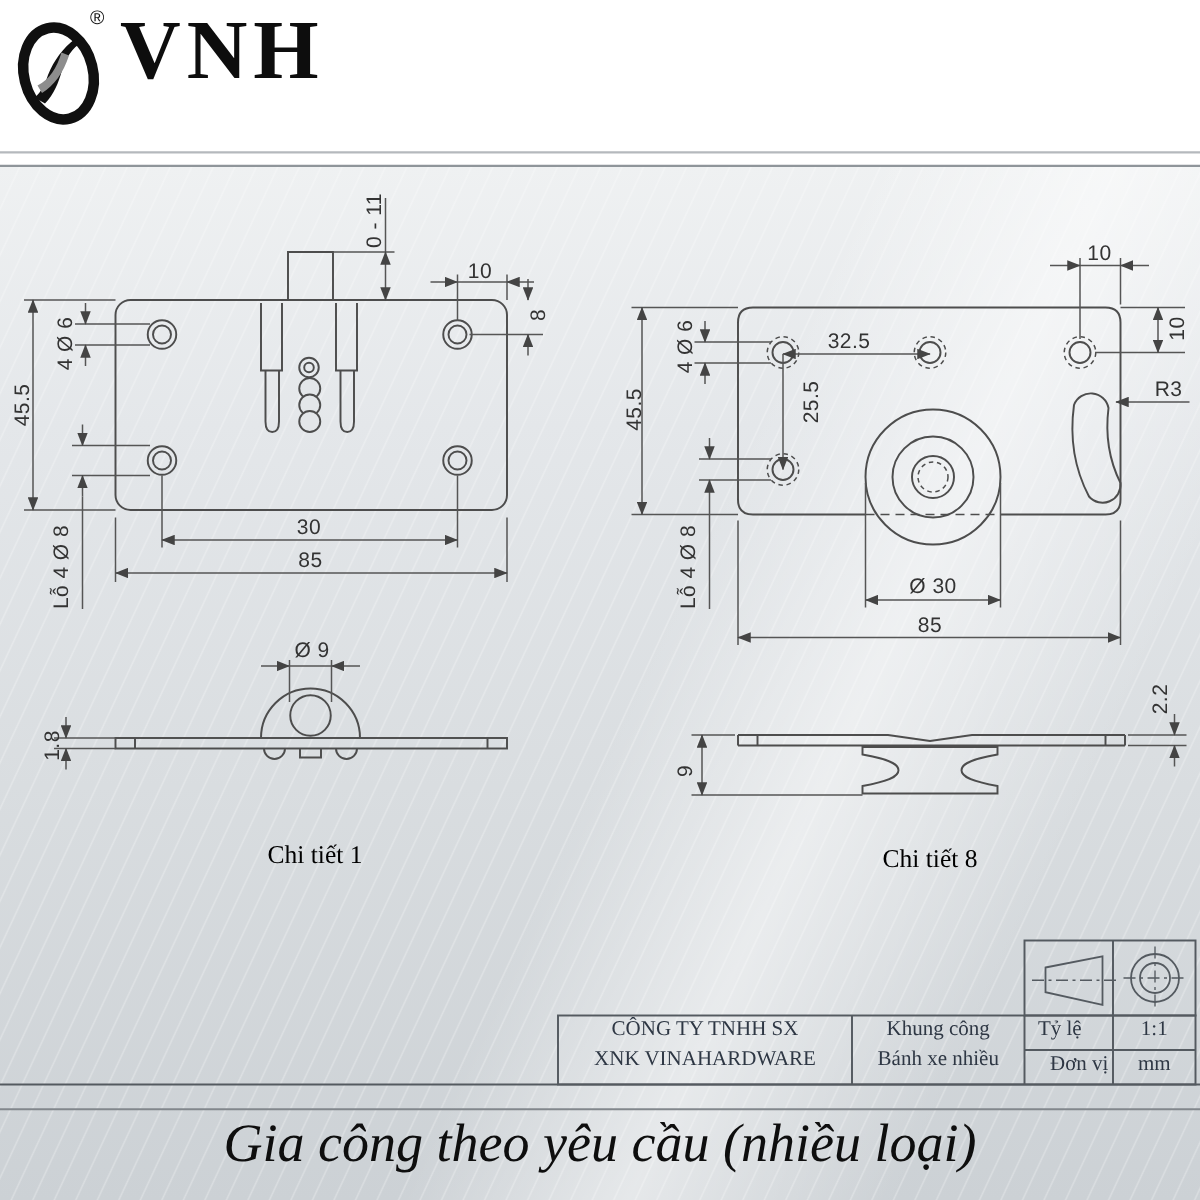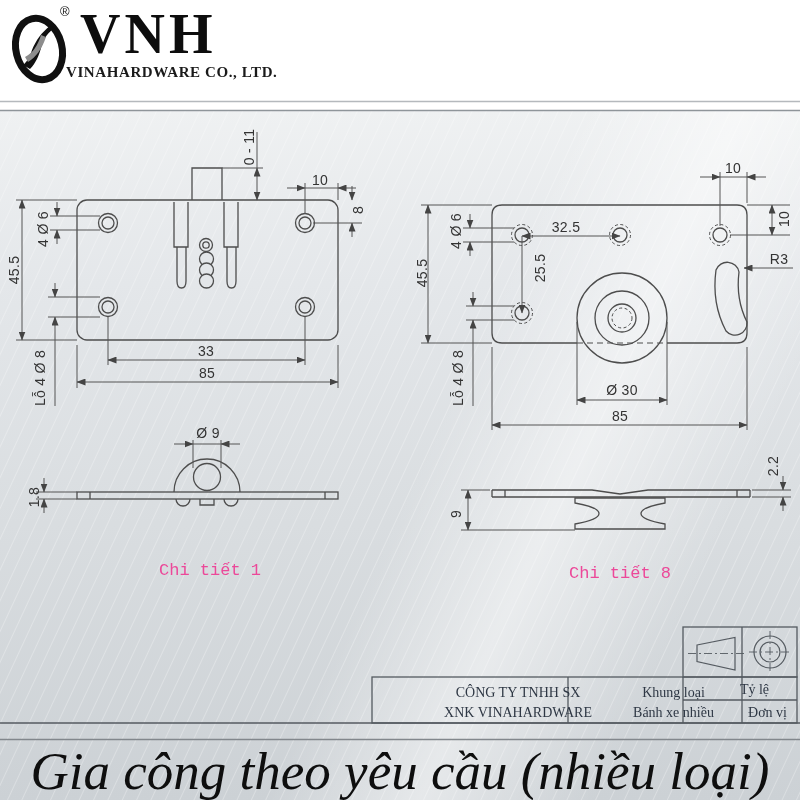--- a/index.html
+++ b/index.html
@@ -16,43 +16,42 @@
   .draw-bg{position:absolute;left:0;top:111px;width:800px;height:689px;
     background:
       linear-gradient(115deg, rgba(255,255,255,0) 52%, rgba(255,255,255,0.5) 66%, rgba(255,255,255,0) 82%),
       repeating-linear-gradient(115deg, rgba(255,255,255,0) 0px, rgba(255,255,255,0) 11px, rgba(255,255,255,0.28) 12px, rgba(255,255,255,0) 13px),
       linear-gradient(180deg,#eff1f2 0%,#e4e7ea 25%,#d9dde0 60%,#ccd1d5 100%);}
   svg.linework{position:absolute;left:0;top:0;pointer-events:none;}
   
   .dim{position:absolute;font-size:14px;color:#333;white-space:nowrap;
        transform:translate(-50%,-50%);letter-spacing:0.3px;}
   .dim.v{transform:translate(-50%,-50%) rotate(-90deg);}
-  .cap{position:absolute;transform:translate(-50%,-50%);font-family:Liberation Mono, monospace;
-       font-size:17px;color:#ec4899;white-space:nowrap;}
-  
-  .tb-cell{position:absolute;display:flex;flex-direction:column;align-items:center;justify-content:flex-end;
-       font-family:"Liberation Serif",serif;font-size:14px;line-height:20px;color:#2e3744;text-align:center;margin-left:48px;}
+  .cap{position:absolute;transform:translate(-50%,-50%);font-family:Liberation Serif, serif;
+       font-size:17px;color:#000000;white-space:nowrap;}
+  
+  .tb-cell{position:absolute;display:flex;flex-direction:column;align-items:center;justify-content:flex-start;
+       font-family:"Liberation Serif",serif;font-size:14px;line-height:20px;color:#2e3744;text-align:center;}
   
   .banner{position:absolute;left:0;top:741px;width:800px;text-align:center;
-       font-family:"Liberation Serif",serif;font-style:italic;font-size:53px;color:#0e0e0e;white-space:nowrap;}
+       font-family:"Liberation Serif",serif;font-style:italic;font-size:36px;color:#0e0e0e;white-space:nowrap;}
 </style>
 </head>
 <body>
 
 <div class="screen">
 
   <div class="header">
     <svg width="70" height="88" viewBox="0 0 70 88" style="position:absolute;left:6px;top:4px">
       <ellipse cx="33" cy="45" rx="23" ry="31" transform="rotate(-14 33 45)" fill="#ffffff" stroke="#101010" stroke-width="7"></ellipse>
       <path d="M44,22 C36,28 30,36 26,46 C24,52 22,57 17,61 L24,65 C30,59 33,51 35,44 C38,34 42,28 49,24 Z" fill="#101010"></path>
       <path d="M19,53 C27,49 32,41 35,31 L40,33 C36,45 30,53 22,58 Z" fill="#8d8d8d"></path>
     </svg>
     <div class="regmark">®</div>
     <div class="brand">VNH</div>
-    <div class="brand-sub">VINAHARDWARE CO., LTD.</div>
   </div>
 
   <div class="draw-bg"></div>
 
   <svg class="linework" width="800" height="800" viewBox="0 0 800 800">
     <defs>
       <marker id="arr" markerWidth="9" markerHeight="7" refX="8.5" refY="3.5" orient="auto-start-reverse">
         <path d="M0,0 L9,3.5 L0,7 Z" fill="#444"></path>
       </marker>
     </defs>
@@ -224,21 +223,21 @@
 
     <line x1="0" y1="739.5" x2="800" y2="739.5" stroke="#82878c" stroke-width="1.4"></line>
   </svg>
 
   <div class="dim v" style="left:249px;top:147px">0 - 11</div>
   <div class="dim" style="left:320px;top:180px">10</div>
   <div class="dim v" style="left:358px;top:210px">8</div>
   <div class="dim v" style="left:14px;top:270px">45.5</div>
   <div class="dim v" style="left:43px;top:229px">4 Ø 6</div>
   <div class="dim v" style="left:40px;top:378px">Lỗ 4 Ø 8</div>
-  <div class="dim" style="left:206px;top:351px">33</div>
+  <div class="dim" style="left:206px;top:351px">30</div>
   <div class="dim" style="left:207px;top:373px">85</div>
   <div class="dim" style="left:208px;top:433px">Ø 9</div>
   <div class="dim v" style="left:34px;top:497px">1.8</div>
   <div class="cap" style="left:210px;top:570px">Chi tiết 1</div>
 
   <div class="dim" style="left:733px;top:168px">10</div>
   <div class="dim v" style="left:784px;top:219px">10</div>
   <div class="dim" style="left:779px;top:259px">R3</div>
   <div class="dim" style="left:566px;top:227px">32.5</div>
   <div class="dim v" style="left:540px;top:268px">25.5</div>
@@ -249,21 +248,21 @@
   <div class="dim" style="left:620px;top:416px">85</div>
   <div class="dim v" style="left:773px;top:466px">2.2</div>
   <div class="dim v" style="left:456px;top:514px">9</div>
   <div class="cap" style="left:620px;top:573px">Chi tiết 8</div>
 
   <div class="tb-cell" style="left:372px;top:677px;width:196px;height:46px">
     <span>CÔNG TY TNHH SX</span>
     <span>XNK VINAHARDWARE</span>
   </div>
   <div class="tb-cell" style="left:568px;top:677px;width:115px;height:46px">
-    <span>Khung loại</span>
+    <span>Khung công</span>
     <span>Bánh xe nhiều</span>
   </div>
   <div class="tb-cell" style="left:683px;top:677px;width:47px;height:23px">Tỷ lệ</div>
   <div class="tb-cell" style="left:742px;top:677px;width:55px;height:19px">1:1</div>
   <div class="tb-cell" style="left:683px;top:700px;width:73px;height:23px">Đơn vị</div>
   <div class="tb-cell" style="left:742px;top:700px;width:55px;height:26px">mm</div>
 
   <div class="banner">Gia công theo yêu cầu (nhiều loại)</div>
 
 </div>

